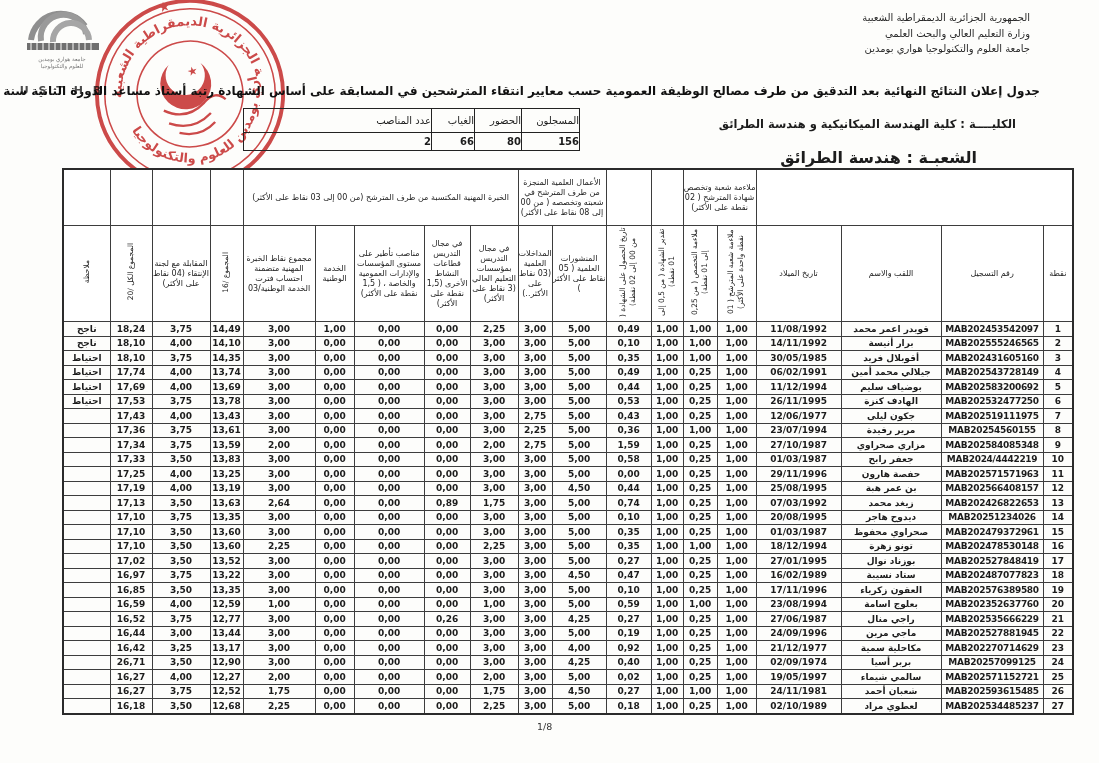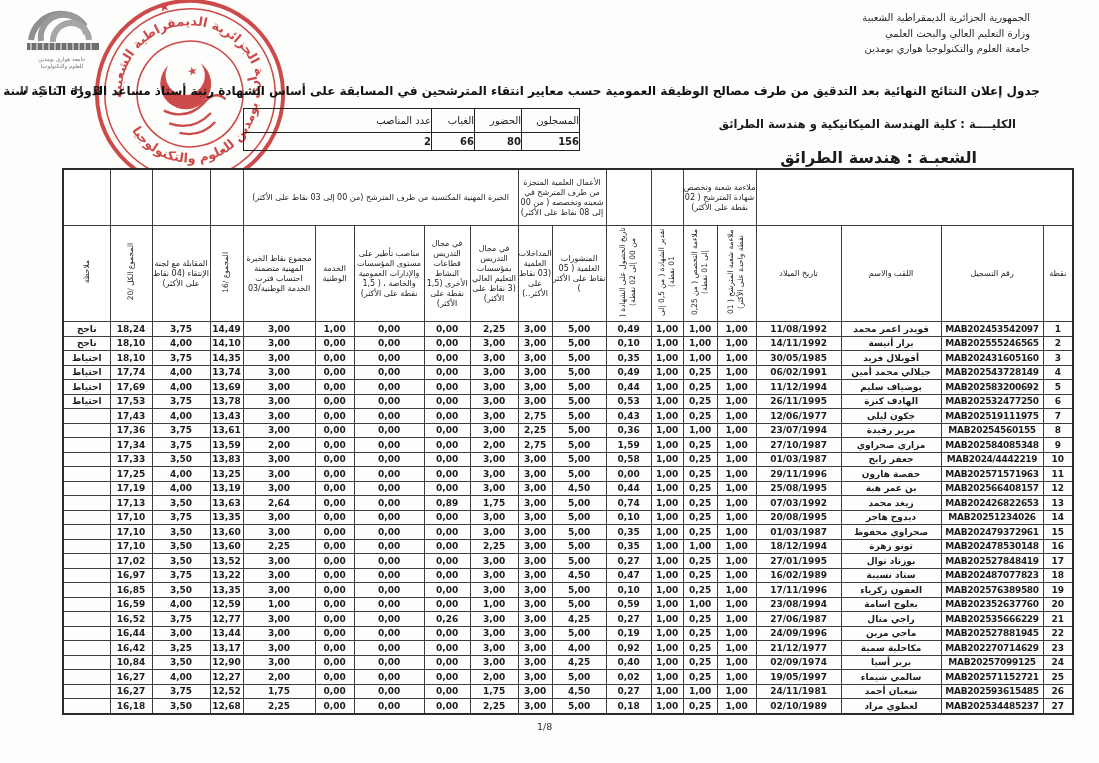--- a/index.html
+++ b/index.html
@@ -692,21 +692,21 @@
           <td>0,40</td>
           <td>4,25</td>
           <td>3,00</td>
           <td>3,00</td>
           <td>0,00</td>
           <td>0,00</td>
           <td>0,00</td>
           <td>3,00</td>
           <td>12,90</td>
           <td>3,50</td>
-          <td>10,84</td>
+          <td>26,71</td>
           <td class="c-note"></td>
         </tr>
         <tr>
           <td>25</td>
           <td class="c-reg">MAB202571152721</td>
           <td class="c-name">سالمي شيماء</td>
           <td class="c-dob">19/05/1997</td>
           <td>1,00</td>
           <td>0,25</td>
           <td>1,00</td>

